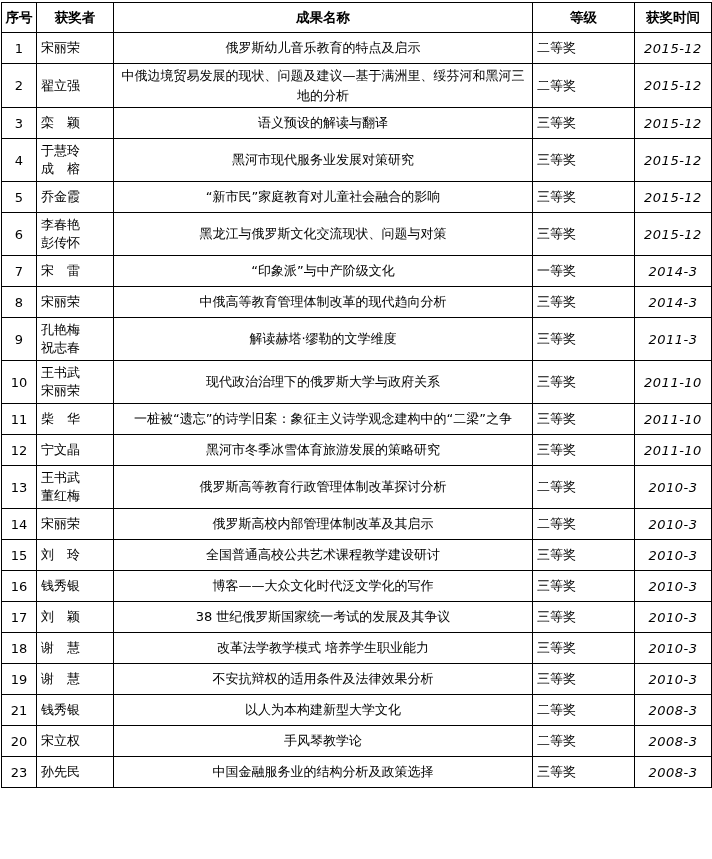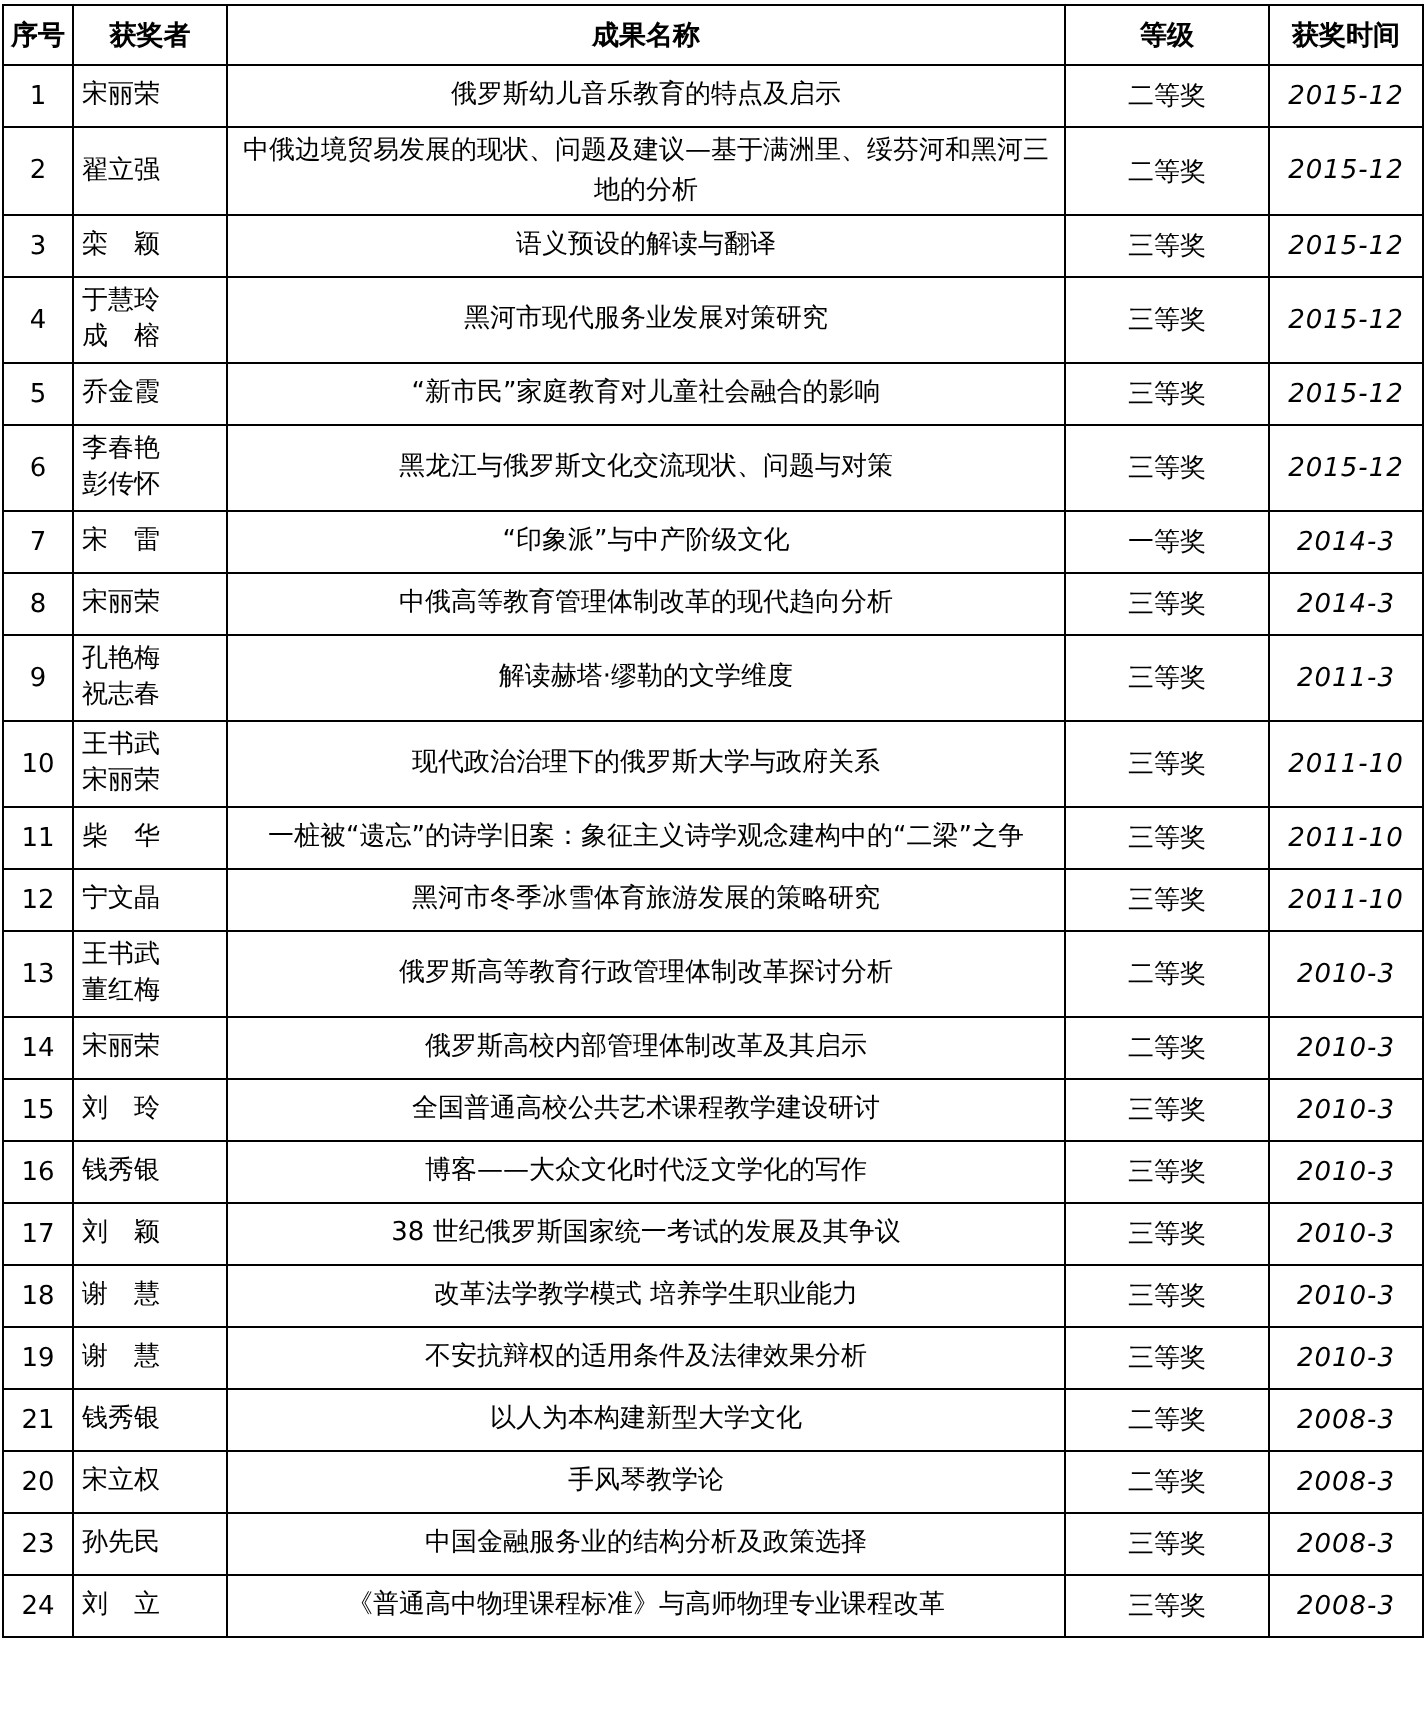--- a/index.html
+++ b/index.html
@@ -41,21 +41,21 @@
     font-size: 13.5px;
     text-align: center;
     height: 30px;
     padding: 2px 2px;
   }
   tr.h1 { height: 31px; }
   tr.h2 { height: 43px; }
   td.c-no    { text-align: center; }
   td.c-winner{ line-height: 1.35; padding: 2px 2px; }
   td.c-title { text-align: center; padding: 3px 5px 3px 7px; line-height: 1.5; }
-  td.c-grade { text-align: center; }
+  td.c-grade { text-align: left; }
   td.c-date  { text-align: center; letter-spacing: 0.5px; padding: 2px 1px; font-style: italic; }
   col.w-no    { width: 35px; }
   col.w-winner{ width: 77px; }
   col.w-title { width: 419px; }
   col.w-grade { width: 102px; }
   col.w-date  { width: 77px; }
 </style>
 </head>
 <body>
 
@@ -225,22 +225,15 @@
           <td class="c-grade">二等奖</td>
           <td class="c-date">2008-3</td>
         </tr>
         <tr class="h1">
           <td class="c-no">23</td>
           <td class="c-winner">孙先民</td>
           <td class="c-title">中国金融服务业的结构分析及政策选择</td>
           <td class="c-grade">三等奖</td>
           <td class="c-date">2008-3</td>
         </tr>
-        <tr class="h1">
-          <td class="c-no">24</td>
-          <td class="c-winner">刘　立</td>
-          <td class="c-title">《普通高中物理课程标准》与高师物理专业课程改革</td>
-          <td class="c-grade">三等奖</td>
-          <td class="c-date">2008-3</td>
-        </tr>
       </tbody>
   </table>
 </div>
 
 </body></html>

